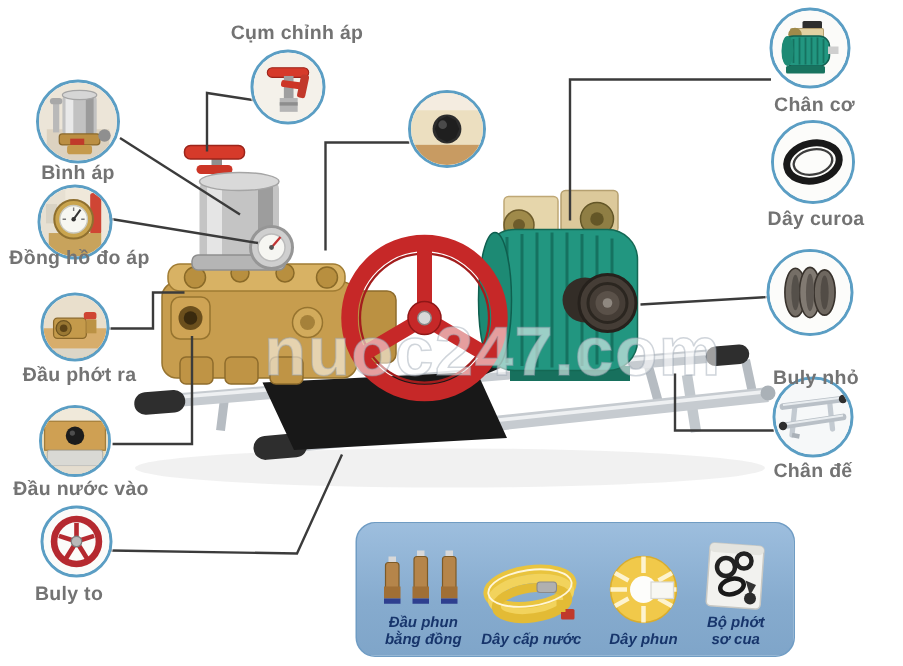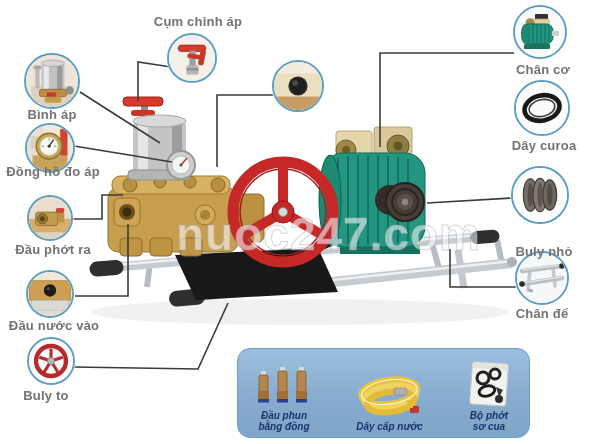--- a/index.html
+++ b/index.html
@@ -361,20 +361,38 @@
           <ellipse cx="38" cy="32" rx="24" ry="10" stroke="#e3bb35" stroke-width="6"></ellipse>
           <ellipse cx="38" cy="22" rx="28" ry="12" stroke="#fff6d8" stroke-width="1.2"></ellipse>
         </g>
         <rect x="42" y="18" width="13" height="7" rx="2" fill="#b0b0b0" stroke="#8a8a8a" stroke-width="0.7"></rect>
         <rect x="58" y="36" width="9" height="7" rx="1" fill="#c0392b"></rect>
         <rect x="55" y="30" width="6" height="8" fill="#e3bb35"></rect>
       </svg>
       <div class="panel-label">Dây cấp nước</div>
     </div>
 
+    <div class="panel-cell" style="width:74px">
+      <svg width="58" height="52" viewBox="0 0 58 52">
+        <circle cx="29" cy="25" r="22" fill="#f1c94a" stroke="#d9ad2e"></circle>
+        <g stroke="#fdf3cf" stroke-width="3">
+          <line x1="29" y1="3" x2="29" y2="14"></line>
+            <line x1="48" y1="14" x2="39" y2="19"></line>
+          <line x1="51" y1="25" x2="40" y2="25"></line>
+            <line x1="48" y1="36" x2="39" y2="31"></line>
+          <line x1="29" y1="47" x2="29" y2="36"></line>
+            <line x1="10" y1="36" x2="19" y2="31"></line>
+          <line x1="7" y1="25" x2="18" y2="25"></line>
+            <line x1="10" y1="14" x2="19" y2="19"></line>
+        </g>
+        <circle cx="29" cy="25" r="9" fill="#fdfdfb"></circle>
+        <rect x="34" y="20" width="15" height="11" fill="#f7f7f3" stroke="#d8d8d2" stroke-width="0.8"></rect>
+      </svg>
+      <div class="panel-label">Dây phun</div>
+    </div>
 
     <div class="panel-cell" style="width:56px">
       <svg width="48" height="48" viewBox="0 0 48 48">
         <g transform="rotate(4 24 24)">
           <rect x="6" y="2" width="36" height="42" rx="3" fill="#f2f2ef" stroke="#c9c9c4"></rect>
           <rect x="6" y="2" width="36" height="6" rx="3" fill="#e4e4df"></rect>
         </g>
         <circle cx="18" cy="17" r="6" fill="none" stroke="#222" stroke-width="3"></circle>
         <circle cx="30" cy="13" r="5" fill="none" stroke="#222" stroke-width="3"></circle>
         <ellipse cx="22" cy="30" rx="8" ry="5" fill="none" stroke="#1a1a1a" stroke-width="3" transform="rotate(-15 22 30)"></ellipse>

